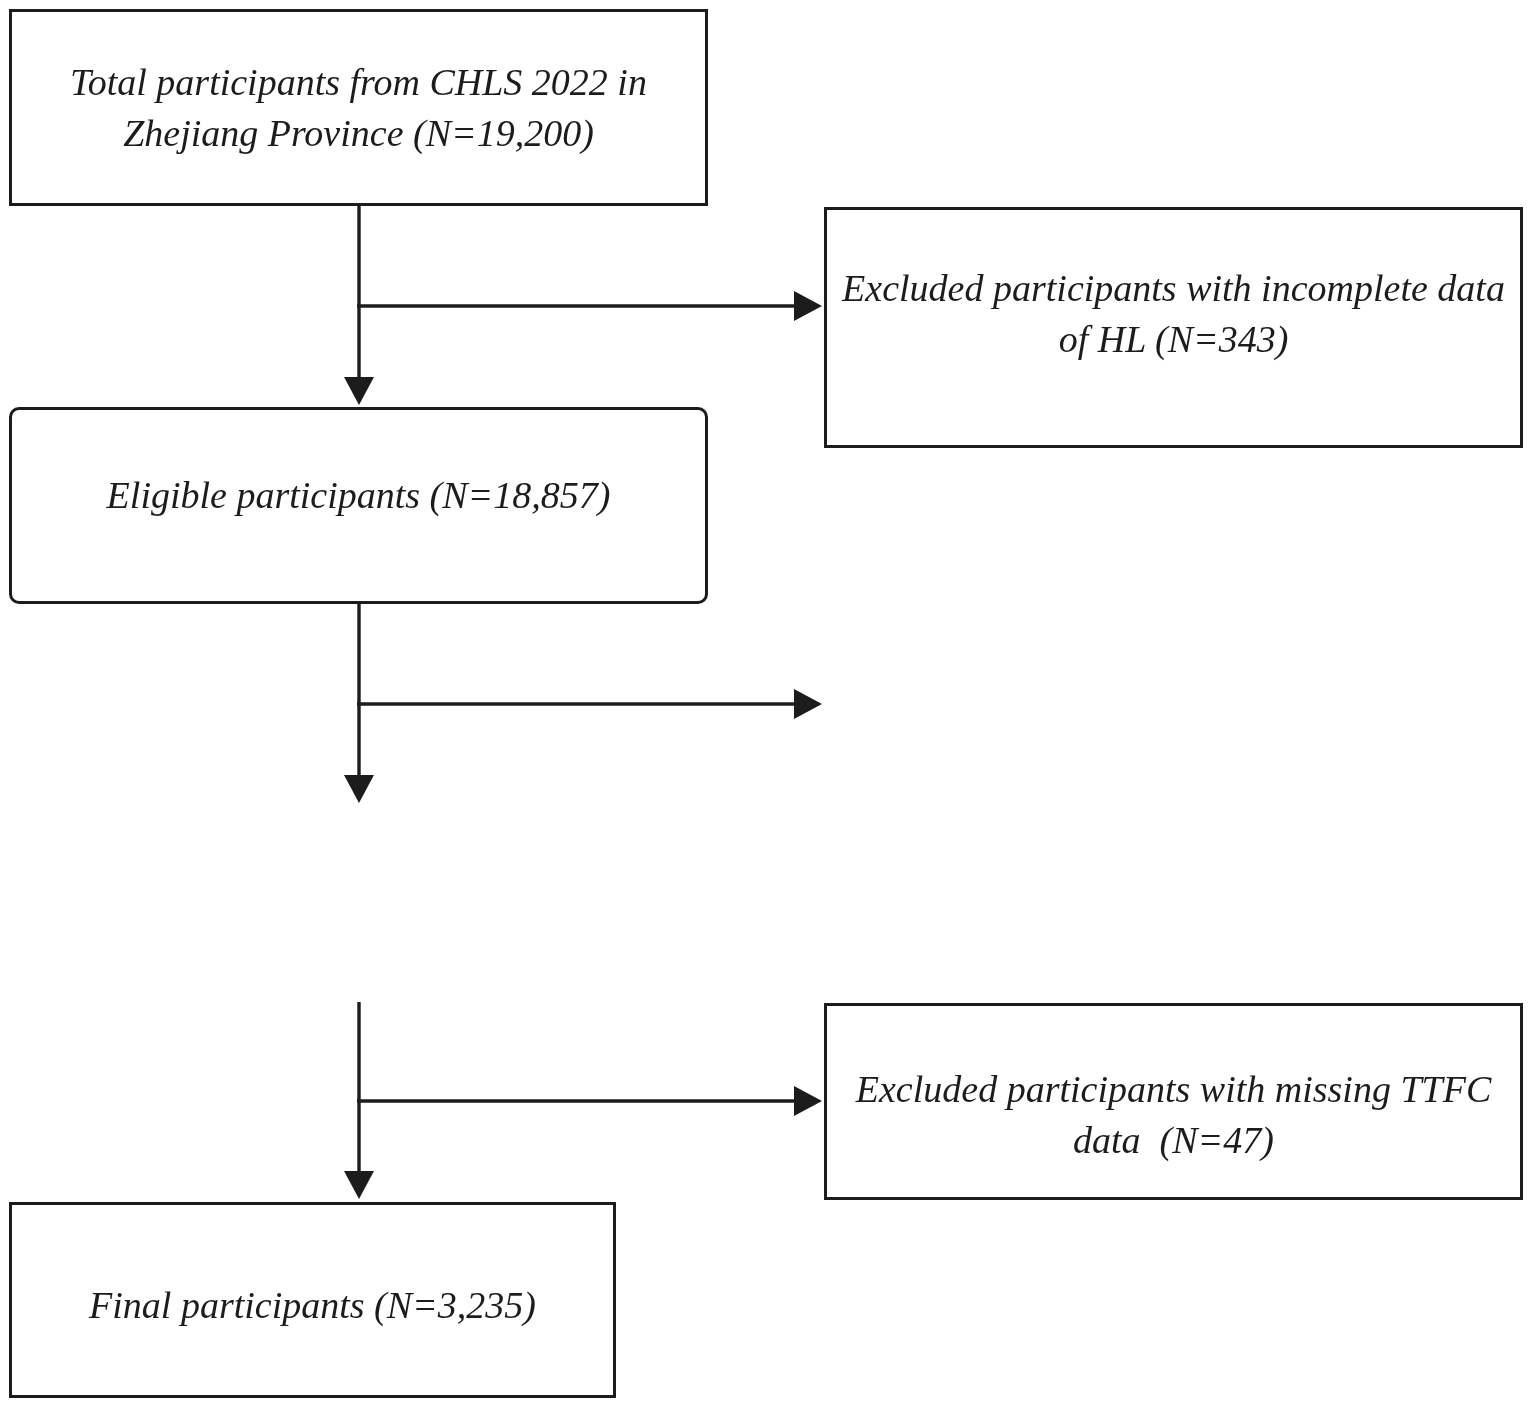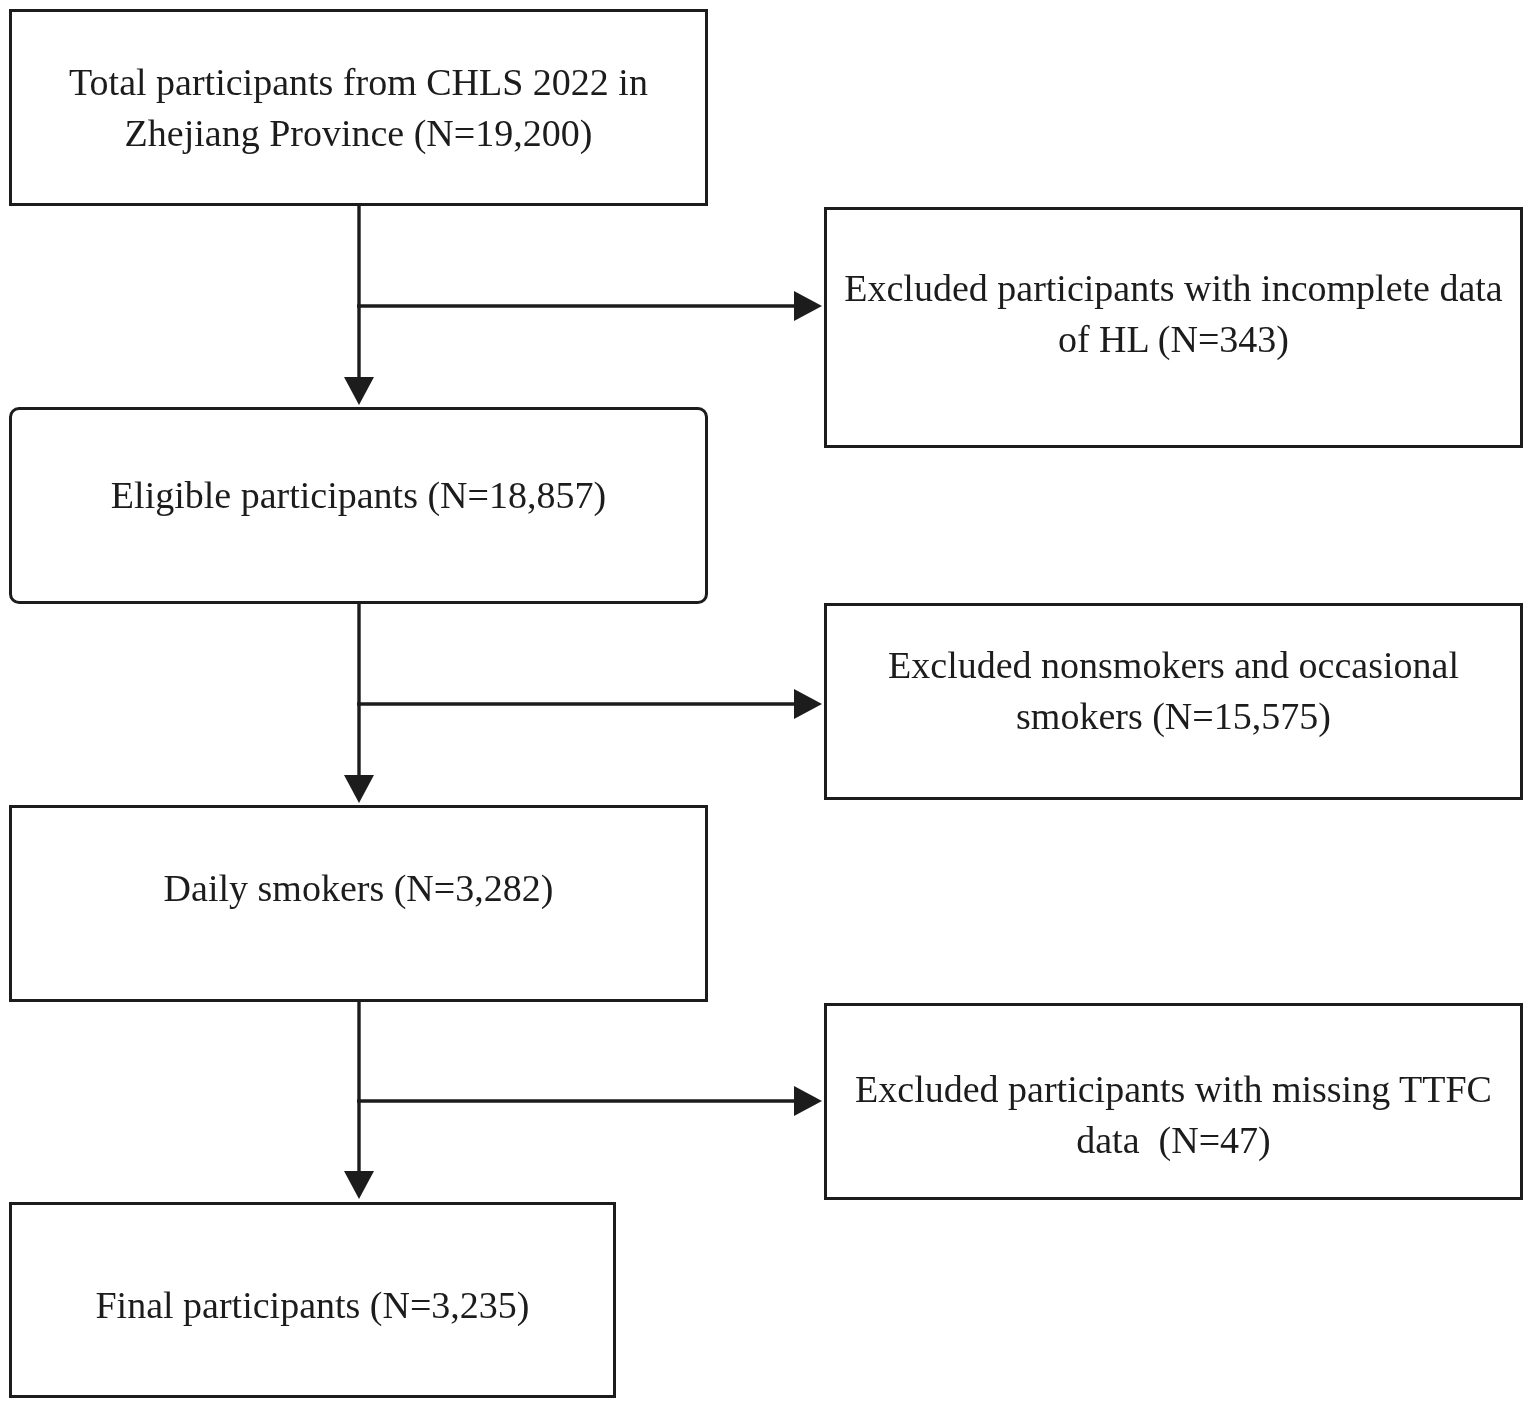--- a/index.html
+++ b/index.html
@@ -29,21 +29,21 @@
     background: var(--bg);
     display: flex;
     align-items: center;
     justify-content: center;
     text-align: center;
     font-size: 38px;
     line-height: 1.33;
     padding-left: 14px;
     padding-right: 14px;
   }
-  .flow-box .label { white-space: pre-wrap; }
+  .flow-box .label { white-space: pre-wrap; font-style: italic; }
   
   .box-total    { left: 9px;   top: 9px;    width: 699px; height: 197px; }
   .box-eligible { left: 9px;   top: 407px;  width: 699px; height: 197px; padding-bottom: 20px; border-radius: 10px; }
   .box-daily    { left: 9px;   top: 805px;  width: 699px; height: 197px; padding-bottom: 30px; }
   .box-final    { left: 9px;   top: 1202px; width: 607px; height: 196px; padding-top: 10px; }
   
   .box-excl-hl        { left: 824px; top: 207px;  width: 699px; height: 241px; padding-bottom: 28px; }
   .box-excl-nonsmoker { left: 824px; top: 603px;  width: 699px; height: 197px; padding-bottom: 22px; }
   .box-excl-ttfc      { left: 824px; top: 1003px; width: 699px; height: 197px; padding-top: 26px; }
 </style>
@@ -92,28 +92,21 @@
 
   <div class="flow-box box-excl-hl">
     <span class="label">Excluded participants with incomplete data
 of HL (N=343)</span>
   </div>
 
   <div class="flow-box box-eligible">
     <span class="label">Eligible participants (N=18,857)</span>
   </div>
 
-  <div class="flow-box box-excl-nonsmoker">
-    <span class="label">Excluded nonsmokers and occasional
-smokers (N=15,575)</span>
-  </div>
 
-  <div class="flow-box box-daily">
-    <span class="label">Daily smokers (N=3,282)</span>
-  </div>
 
   <div class="flow-box box-excl-ttfc">
     <span class="label">Excluded participants with missing TTFC
 data  (N=47)</span>
   </div>
 
   <div class="flow-box box-final">
     <span class="label">Final participants (N=3,235)</span>
   </div>
 

